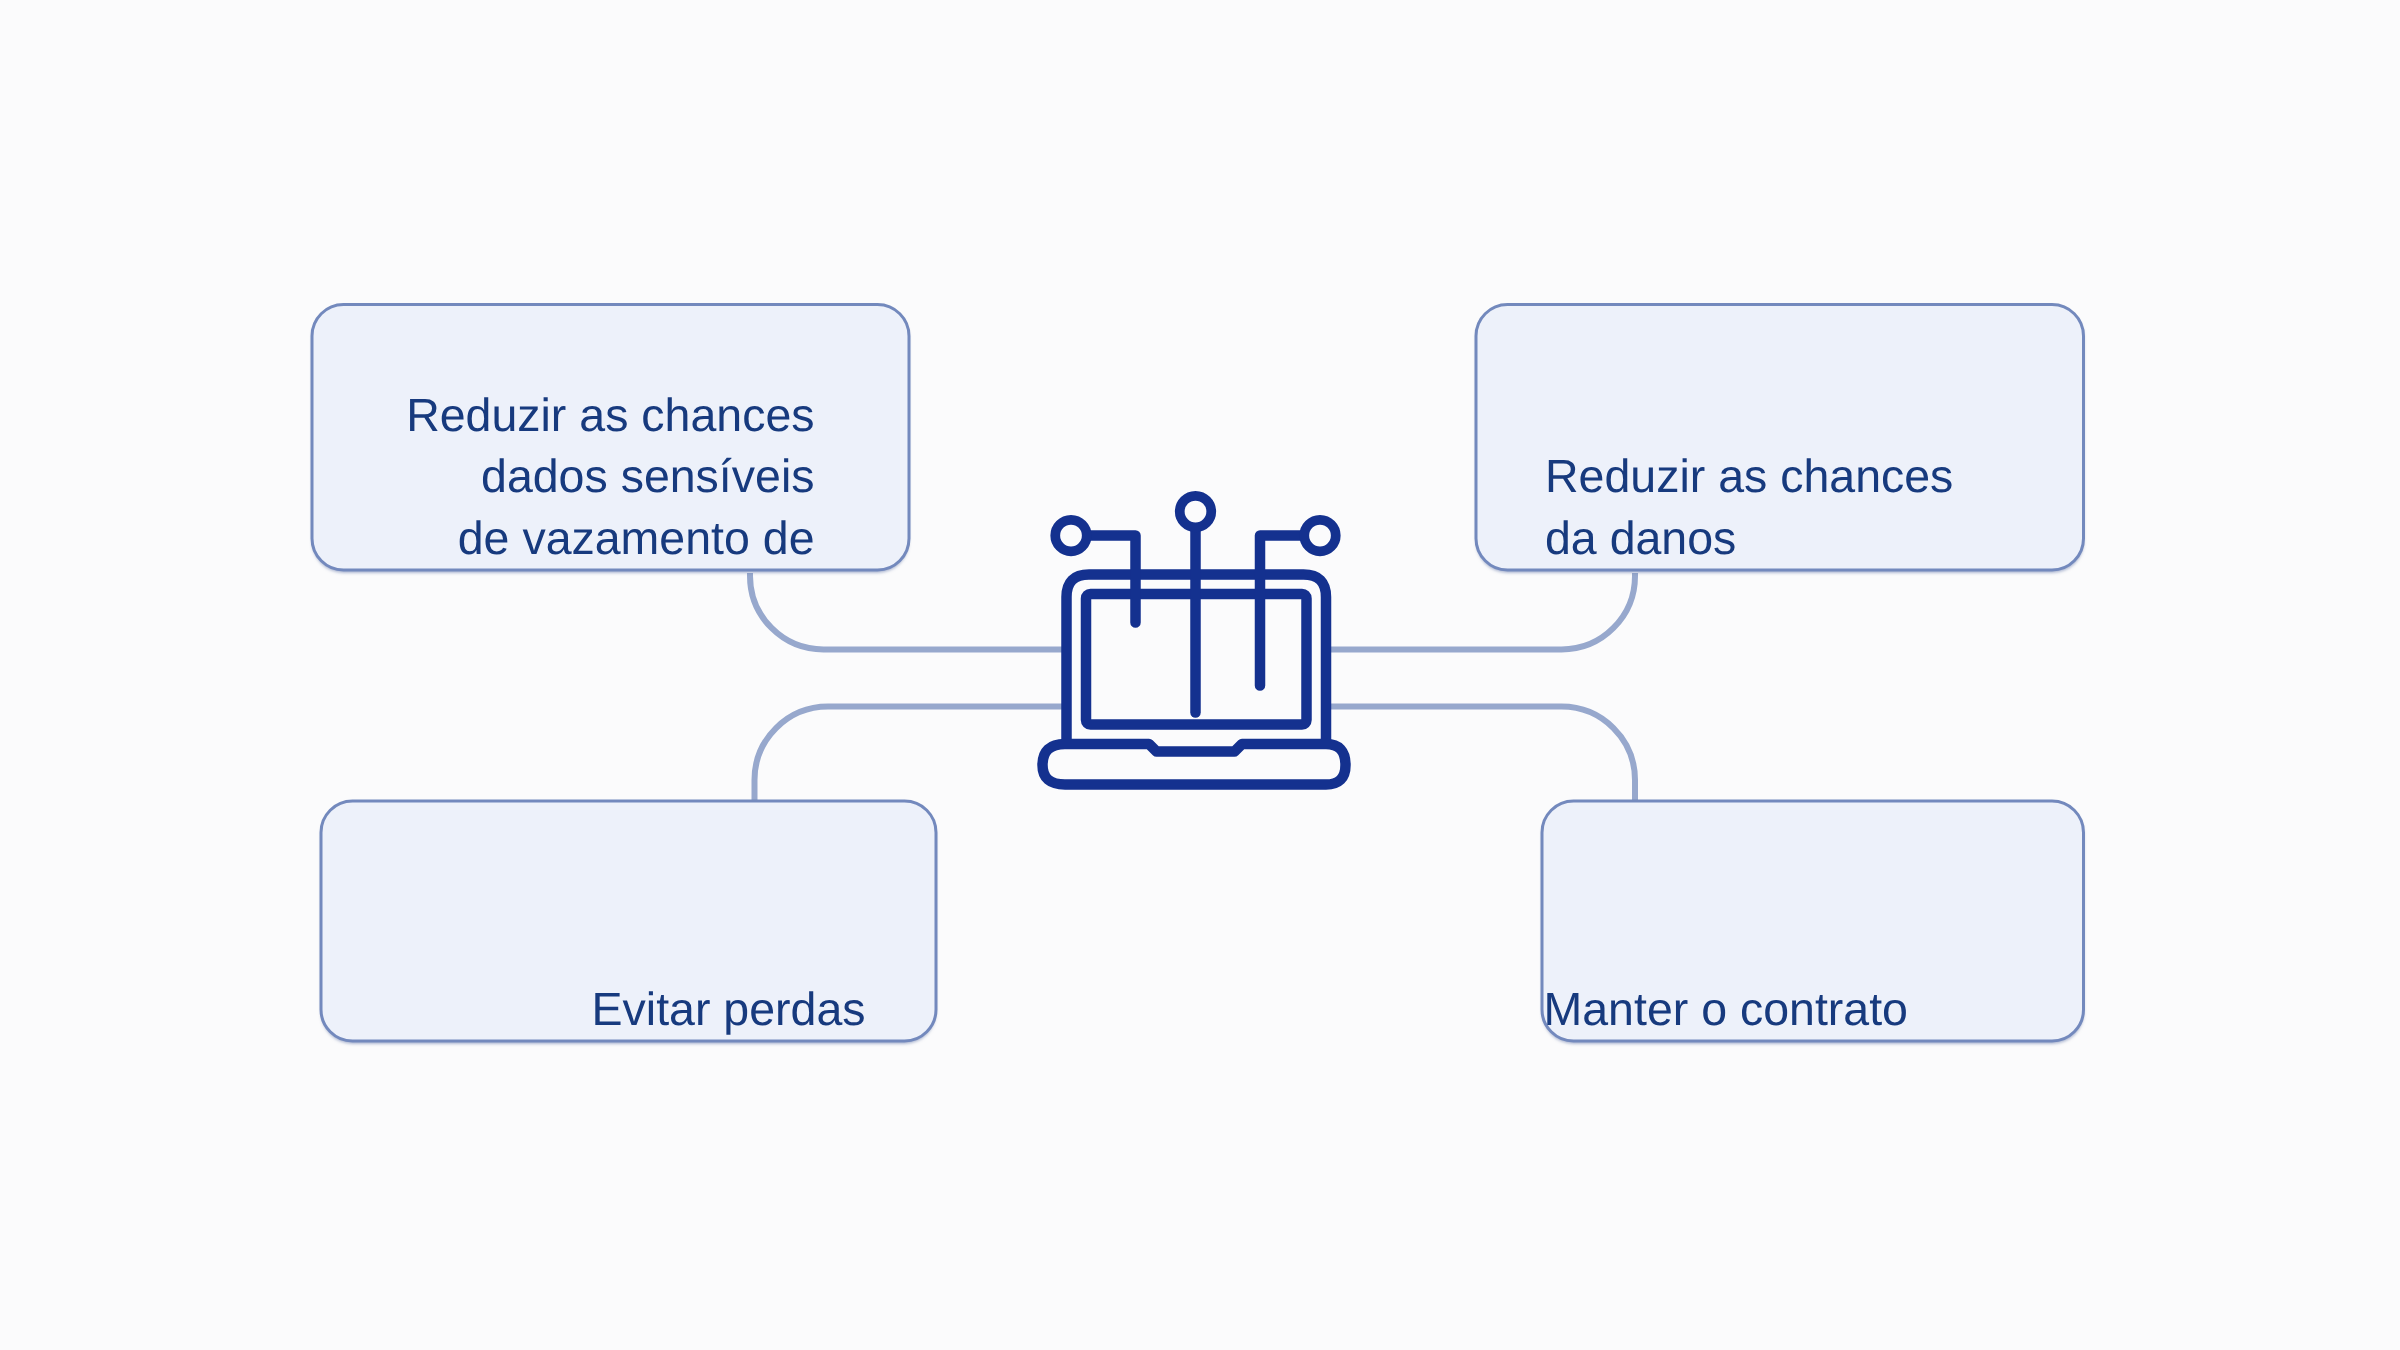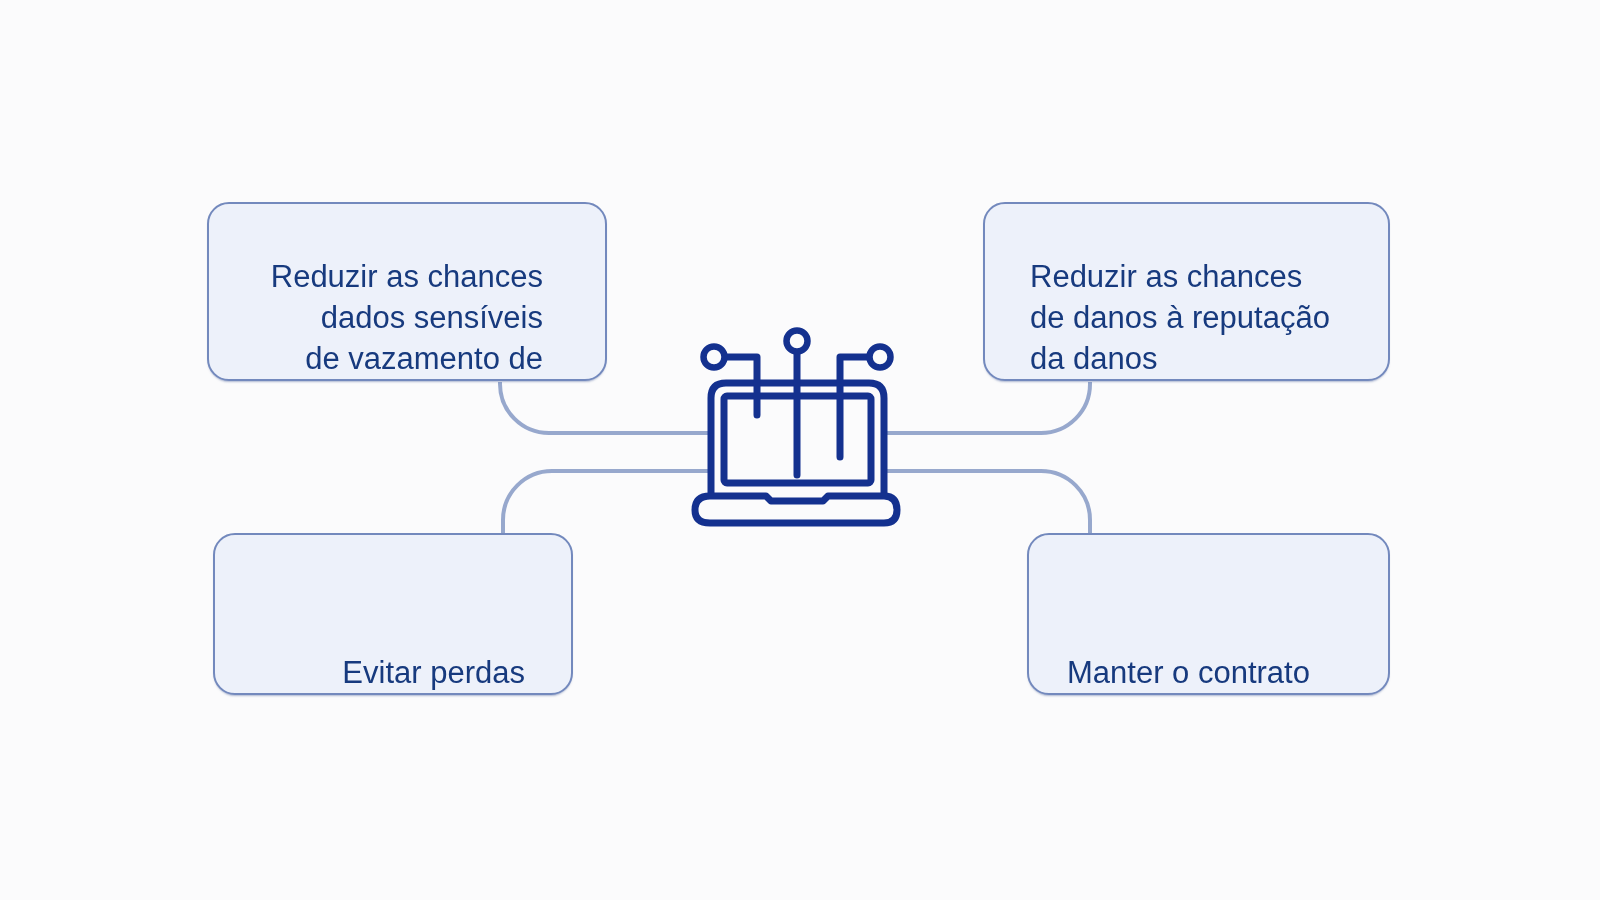--- a/index.html
+++ b/index.html
@@ -73,26 +73,26 @@
   .benefit-box .line{white-space:nowrap;}
   .box-top-left{
     left:207px;top:202px;width:400px;height:179px;
     text-align:right;padding-right:62px;
   }
   .box-top-right{
     left:983px;top:202px;width:407px;height:179px;
     text-align:left;padding-left:45px;
   }
   .box-bottom-left{
-    left:213px;top:533px;width:360px;height:162px;
+    left:213px;top:533px;width:412px;height:162px;
     text-align:right;padding-right:46px;
   }
   .box-bottom-right{
     left:1027px;top:533px;width:363px;height:162px;
-    text-align:left;padding-left:38px;
+    text-align:left;
   }
 </style>
 </head>
 <body>
 
 <div class="stage">
 
   <svg class="wires" viewBox="0 0 1600 900">
 
     <path class="connector" d="M 500 382 V 384 A 49 49 0 0 0 549 433 H 715"></path>
@@ -114,21 +114,20 @@
   </svg>
 
   <div class="benefit-box box-top-left">
     <div class="line">Reduzir as chances</div>
     <div class="line">dados sensíveis</div>
     <div class="line">de vazamento de</div>
   </div>
 
   <div class="benefit-box box-top-right">
     <div class="line">Reduzir as chances</div>
-    <div class="line">de danos à reputação</div>
     <div class="line">da danos</div>
   </div>
 
   <div class="benefit-box box-bottom-left">
     <div class="line">Evitar perdas</div>
   </div>
 
   <div class="benefit-box box-bottom-right">
     <div class="line">Manter o contrato</div>
   </div>

